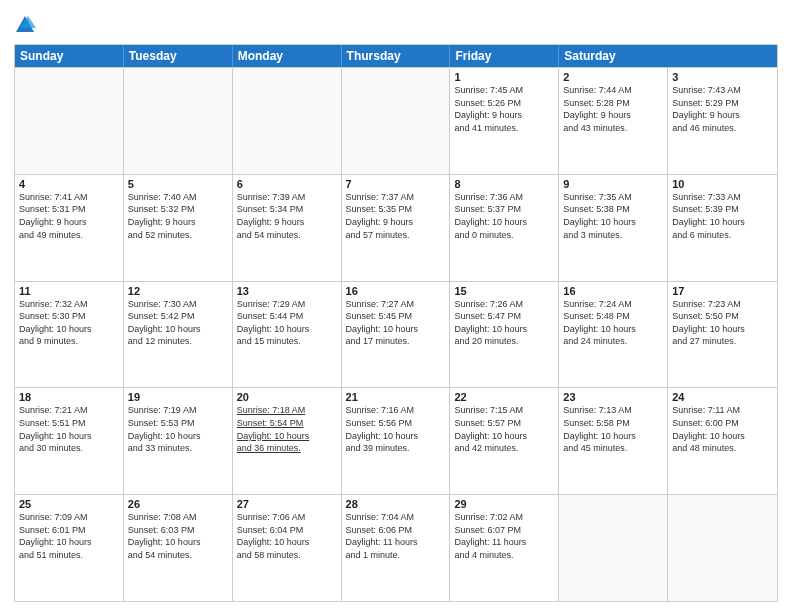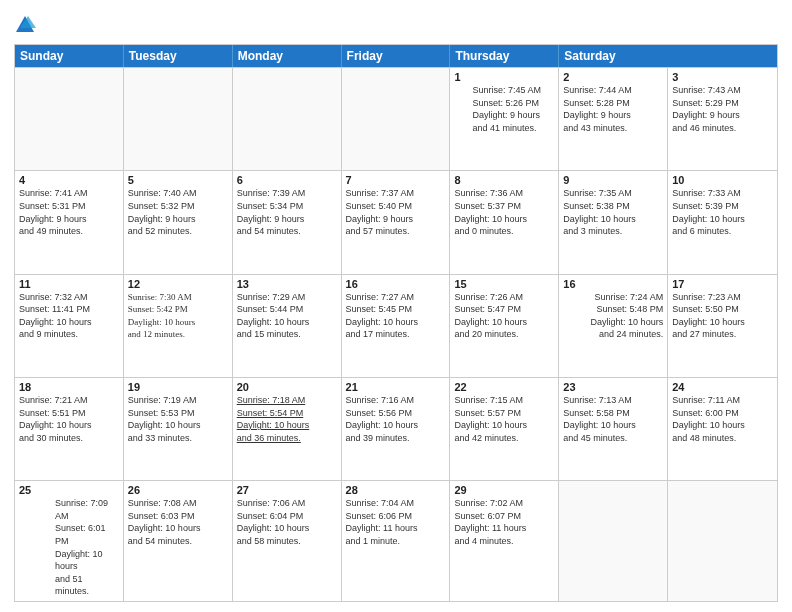--- a/index.html
+++ b/index.html
@@ -134,33 +134,33 @@
       <div class="title-month"></div>
       <div class="title-location"></div>
     </div>
   </div>
 
   <div class="calendar">
     <div class="cal-header-row">
     <div class="cal-header-cell">Sunday</div>
         <div class="cal-header-cell">Tuesday</div>
         <div class="cal-header-cell">Monday</div>
+        <div class="cal-header-cell">Thursday</div>
         <div class="cal-header-cell">Friday</div>
-        <div class="cal-header-cell">Thursday</div>
         <div class="cal-header-cell">Saturday</div>
       </div>
     <div class="cal-body">
     <div class="cal-row">
           <div class="cal-cell empty"></div>
           <div class="cal-cell empty"></div>
           <div class="cal-cell empty"></div>
           <div class="cal-cell empty"></div>
           <div class="cal-cell">
             <span class="day-num">1</span>
-            <div class="cell-info" style="white-space: pre-line; margin-left: 18px;">Sunrise: 7:45 AM
+            <div class="cell-info" style="white-space: pre-line;">Sunrise: 7:45 AM
 Sunset: 5:26 PM
 Daylight: 9 hours
 and 41 minutes.</div>
           </div>
           <div class="cal-cell">
             <span class="day-num">2</span>
             <div class="cell-info" style="white-space: pre-line;">Sunrise: 7:44 AM
 Sunset: 5:28 PM
 Daylight: 9 hours
 and 43 minutes.</div>
@@ -191,21 +191,21 @@
           <div class="cal-cell">
             <span class="day-num">6</span>
             <div class="cell-info" style="white-space: pre-line;">Sunrise: 7:39 AM
 Sunset: 5:34 PM
 Daylight: 9 hours
 and 54 minutes.</div>
           </div>
           <div class="cal-cell">
             <span class="day-num">7</span>
             <div class="cell-info" style="white-space: pre-line;">Sunrise: 7:37 AM
-Sunset: 5:40 PM
+Sunset: 5:35 PM
 Daylight: 9 hours
 and 57 minutes.</div>
           </div>
           <div class="cal-cell">
             <span class="day-num">8</span>
             <div class="cell-info" style="white-space: pre-line;">Sunrise: 7:36 AM
 Sunset: 5:37 PM
 Daylight: 10 hours
 and 0 minutes.</div>
           </div>
@@ -221,27 +221,27 @@
             <div class="cell-info" style="white-space: pre-line;">Sunrise: 7:33 AM
 Sunset: 5:39 PM
 Daylight: 10 hours
 and 6 minutes.</div>
           </div>
         </div>
         <div class="cal-row">
           <div class="cal-cell">
             <span class="day-num">11</span>
             <div class="cell-info" style="white-space: pre-line;">Sunrise: 7:32 AM
-Sunset: 11:41 PM
+Sunset: 5:30 PM
 Daylight: 10 hours
 and 9 minutes.</div>
           </div>
           <div class="cal-cell">
             <span class="day-num">12</span>
-            <div class="cell-info" style="white-space: pre-line; font-family: Liberation Serif, serif;">Sunrise: 7:30 AM
+            <div class="cell-info" style="white-space: pre-line;">Sunrise: 7:30 AM
 Sunset: 5:42 PM
 Daylight: 10 hours
 and 12 minutes.</div>
           </div>
           <div class="cal-cell">
             <span class="day-num">13</span>
             <div class="cell-info" style="white-space: pre-line;">Sunrise: 7:29 AM
 Sunset: 5:44 PM
 Daylight: 10 hours
 and 15 minutes.</div>
@@ -255,21 +255,21 @@
           </div>
           <div class="cal-cell">
             <span class="day-num">15</span>
             <div class="cell-info" style="white-space: pre-line;">Sunrise: 7:26 AM
 Sunset: 5:47 PM
 Daylight: 10 hours
 and 20 minutes.</div>
           </div>
           <div class="cal-cell">
             <span class="day-num">16</span>
-            <div class="cell-info" style="white-space: pre-line; text-align: right;">Sunrise: 7:24 AM
+            <div class="cell-info" style="white-space: pre-line;">Sunrise: 7:24 AM
 Sunset: 5:48 PM
 Daylight: 10 hours
 and 24 minutes.</div>
           </div>
           <div class="cal-cell">
             <span class="day-num">17</span>
             <div class="cell-info" style="white-space: pre-line;">Sunrise: 7:23 AM
 Sunset: 5:50 PM
 Daylight: 10 hours
 and 27 minutes.</div>
@@ -322,21 +322,21 @@
             <span class="day-num">24</span>
             <div class="cell-info" style="white-space: pre-line;">Sunrise: 7:11 AM
 Sunset: 6:00 PM
 Daylight: 10 hours
 and 48 minutes.</div>
           </div>
         </div>
         <div class="cal-row">
           <div class="cal-cell">
             <span class="day-num">25</span>
-            <div class="cell-info" style="white-space: pre-line; margin-left: 36px;">Sunrise: 7:09 AM
+            <div class="cell-info" style="white-space: pre-line;">Sunrise: 7:09 AM
 Sunset: 6:01 PM
 Daylight: 10 hours
 and 51 minutes.</div>
           </div>
           <div class="cal-cell">
             <span class="day-num">26</span>
             <div class="cell-info" style="white-space: pre-line;">Sunrise: 7:08 AM
 Sunset: 6:03 PM
 Daylight: 10 hours
 and 54 minutes.</div>

